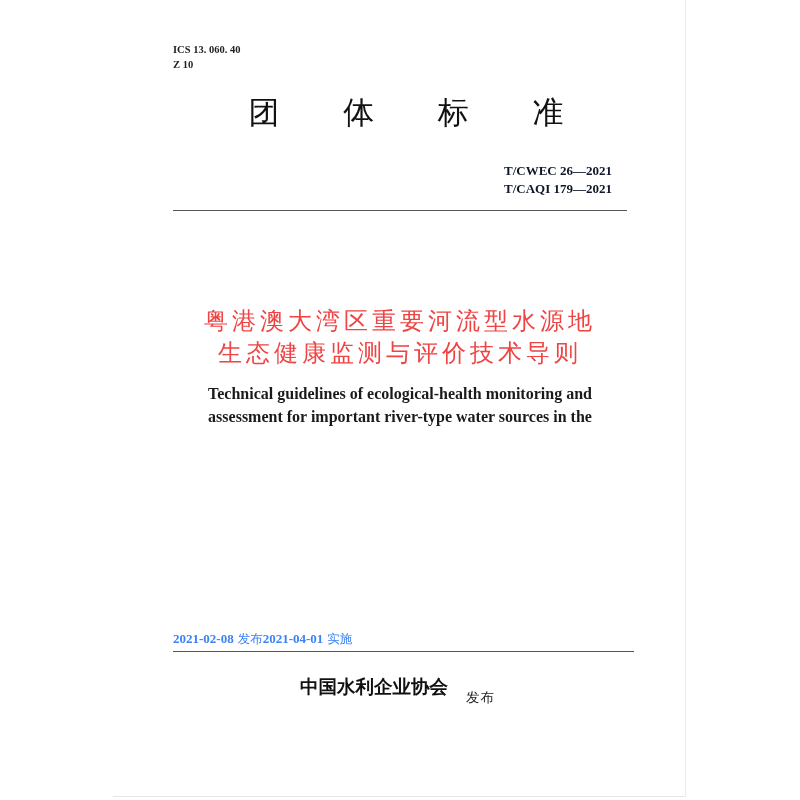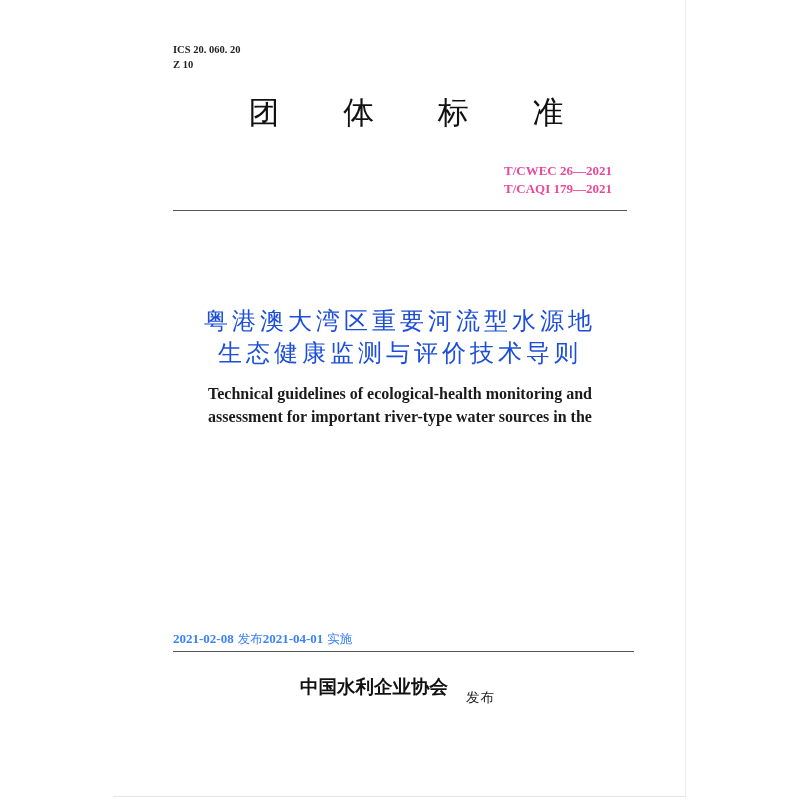--- a/index.html
+++ b/index.html
@@ -53,42 +53,42 @@
     .big-title span { display: inline-block; width: 36px; text-align: center; }
     .std-codes {
       position: absolute;
       right: 188px;
       top: 162px;
       text-align: right;
       font-family: "Liberation Serif", serif;
       font-weight: bold;
       font-size: 13px;
       line-height: 18px;
-      color: #ec4899;
+      color: #0f172a;
     }
     .std-codes div { white-space: nowrap; }
     .rule-top {
       position: absolute;
       left: 173px;
       top: 210px;
       width: 454px;
       height: 0;
       border-top: 1.5px solid #555;
     }
     .cn-title {
       position: absolute;
       left: 150px;
       top: 305px;
       width: 500px;
       text-align: center;
       font-family: "DejaVu Sans", sans-serif;
       font-size: 24px;
       line-height: 32px;
       letter-spacing: 4px;
-      color: #1d4ed8;
+      color: #ef4444;
     }
     .cn-title div { white-space: nowrap; }
     .en-title {
       position: absolute;
       left: 150px;
       top: 382px;
       width: 500px;
       text-align: center;
       font-family: "Liberation Serif", serif;
       font-weight: bold;
@@ -139,21 +139,21 @@
       letter-spacing: 1px;
       color: #222;
     }
   </style>
 </head>
 <body>
 
 <div class="page"></div>
 
 <div class="ics">
-  <div>ICS 20. 060. 20</div>
+  <div>ICS 13. 060. 40</div>
   <div>Z 10</div>
 </div>
 
 <div class="big-title">
   <span>团</span>
   <span>体</span>
   <span>标</span>
   <span>准</span>
 </div>
 

